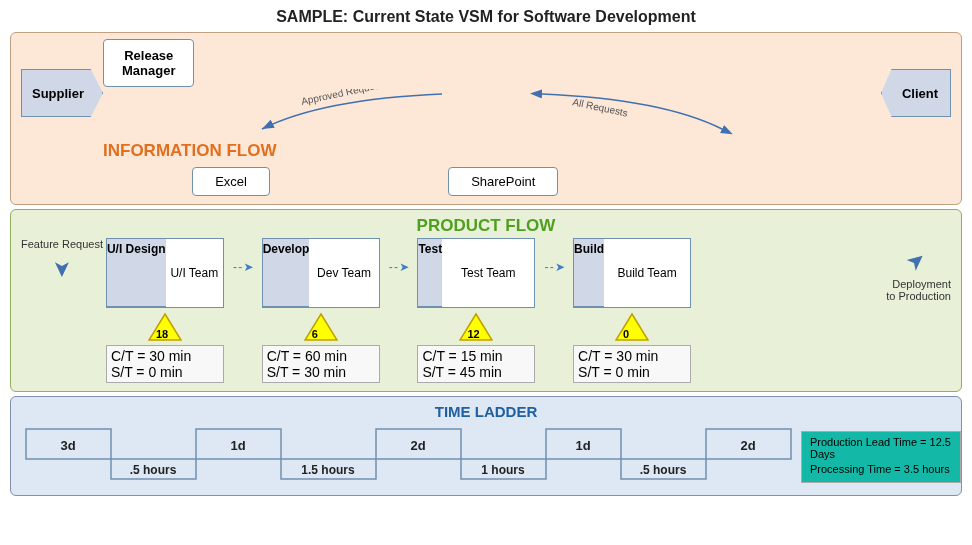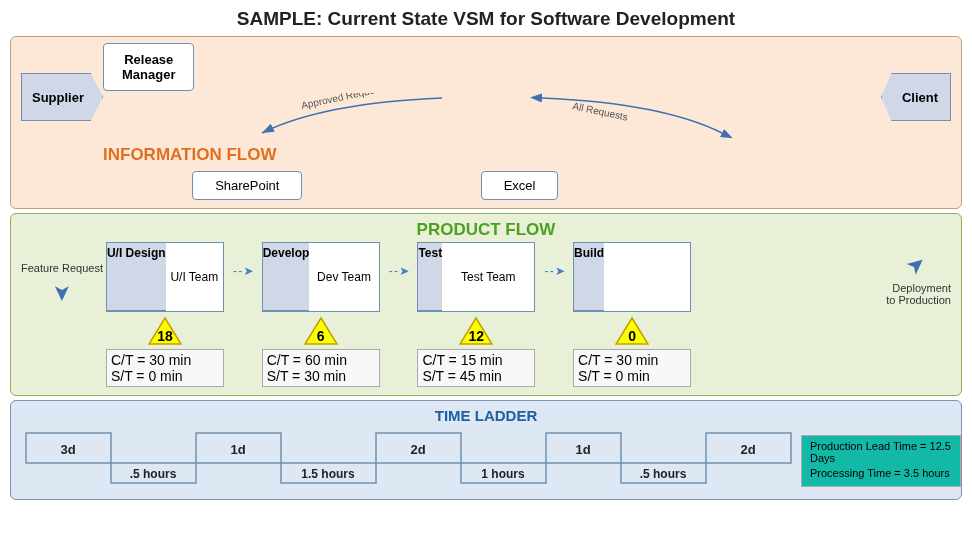--- a/index.html
+++ b/index.html
@@ -13,21 +13,21 @@
     }
     .main-container {
       width: 972px;
       height: 545px;
       padding: 8px 10px;
       display: flex;
       flex-direction: column;
     }
     .page-title {
       text-align: center;
-      font-size: 19px;
+      font-size: 16px;
       font-weight: bold;
       margin-bottom: 6px;
       color: #222;
     }
     .vsm-area {
       display: flex;
       flex-direction: column;
       flex: 1;
       gap: 4px;
     }
@@ -245,25 +245,25 @@
       width: 34px;
       height: 30px;
     }
     .wip-triangle-container svg {
       position: absolute;
       top: 0; left: 0;
     }
     .wip-triangle-number {
       position: absolute;
       bottom: 2px;
-      left: 0;
+      left: 8px;
       width: 100%;
-      text-align: center;
-      font-weight: bold;
-      font-size: 14px;
+      text-align: left;
+      font-weight: bold;
+      font-size: 11px;
     }
   </style>
 </head>
 <body>
 
 <div class="main-container">
 
   <div class="page-title">SAMPLE: Current State VSM for Software Development</div>
 
   <div class="vsm-area">
@@ -302,42 +302,42 @@
 
               <text x="60" y="16" font-size="10" fill="#555" transform="rotate(-12, 60, 16)">Approved Request</text>
 
               <text x="330" y="16" font-size="10" fill="#555" transform="rotate(12, 330, 16)">All Requests</text>
             </svg>
 
             <div class="section-label-info">INFORMATION FLOW</div>
 
             <div class="sharepoint-excel-div">
               <div class="system-box">
+                <span>Excel</span>
+              </div>
+              <div class="system-box">
                 <span>SharePoint</span>
-              </div>
-              <div class="system-box">
-                <span>Excel</span>
               </div>
             </div>
           </div>
 
           <div class="info-client">
             <div class="client-box">
               <span>Client</span>
             </div>
           </div>
         </div>
       </div>
     </div>
 
     <div class="product-flow-section">
       <div class="section-label-product">PRODUCT FLOW</div>
       <div class="product-flow-inner">
 
-        <div style="display:flex;flex-direction:column;align-items:center;margin-top:20px;margin-right:2px;">
+        <div style="display:flex;flex-direction:column;align-items:center;margin-top:0;margin-right:2px;">
           <div style="font-size:11px;color:#333;margin-bottom:4px;">Feature Request</div>
           <div style="font-size:22px;color:#4070b0;transform:rotate(90deg);margin-top:2px;">➤</div>
         </div>
 
         <div class="process-boxes">
 
           <div class="process-step">
             <div class="process-box">
               <div class="process-box-top">
                 <span>U/I Design</span>
@@ -416,20 +416,23 @@
 
           <div class="connector">
             <span style="font-size:12px;color:#4080c0;letter-spacing:-1px;">- - ➤</span>
           </div>
 
           <div class="process-step">
             <div class="process-box">
               <div class="process-box-top">
                 <span>Build</span>
               </div>
+              <div class="process-box-bottom">
+                <span>Build Team</span>
+              </div>
             </div>
             <div class="wip-row">
               <div class="wip-triangle-container">
                 <svg width="34" height="30" viewBox="0 0 34 30">
                   <polygon points="17,2 33,28 1,28" fill="#ffff00" stroke="#c0a000" stroke-width="1.5"></polygon>
                 </svg>
                 <span class="wip-triangle-number">0</span>
               </div>
             </div>
             <div class="metrics-box">

